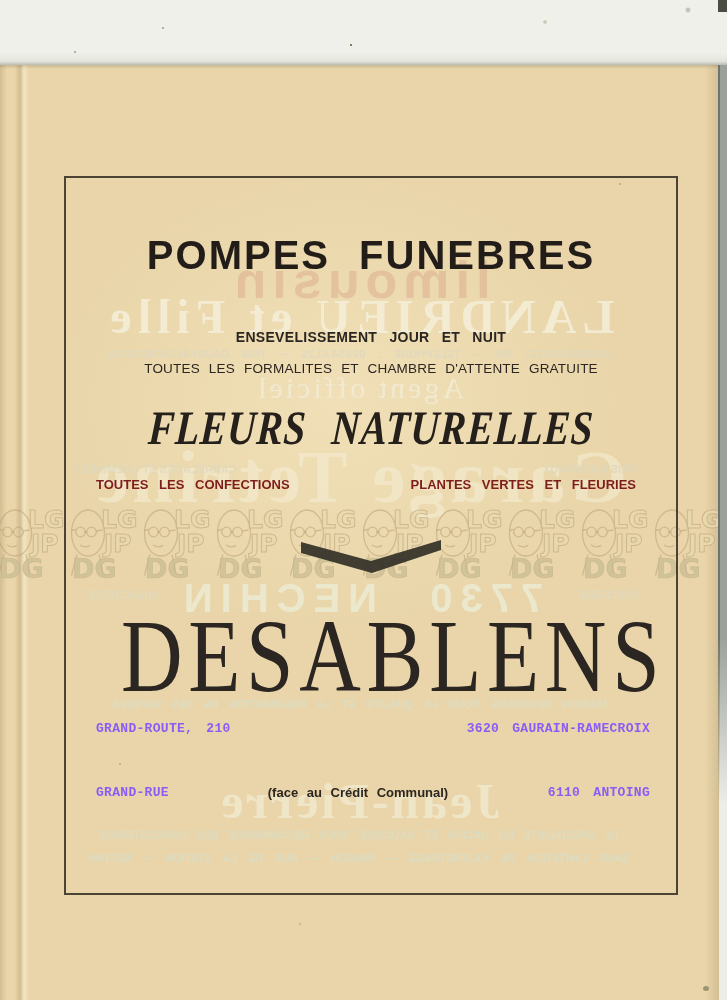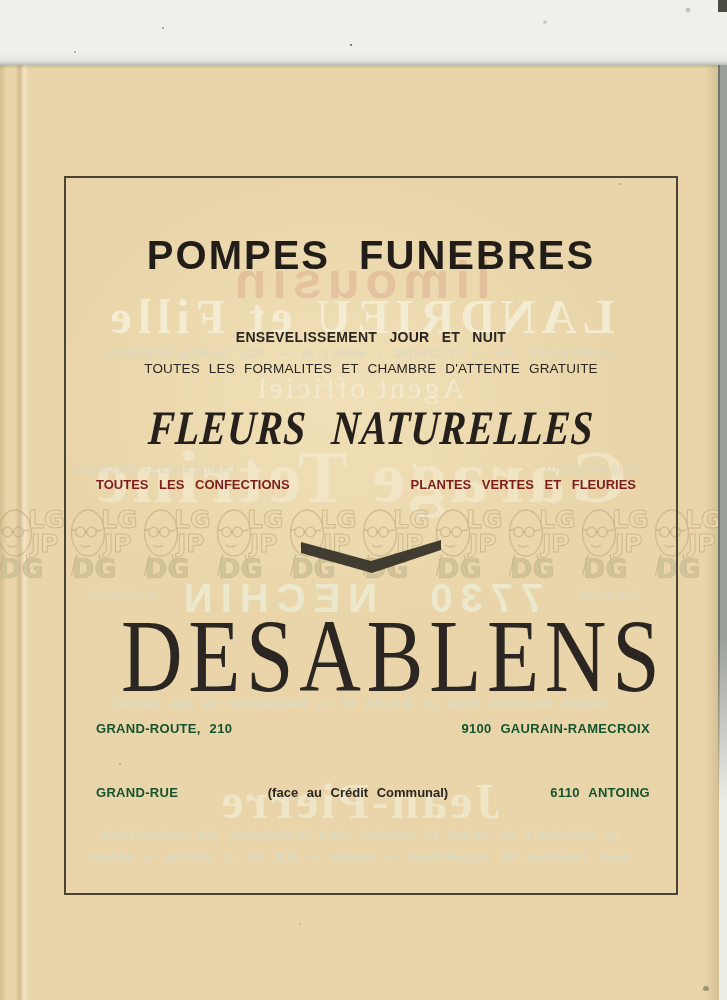--- a/index.html
+++ b/index.html
@@ -84,21 +84,21 @@
     transform:scaleX(.82) skewX(-4deg);
   }
   .ad-notes{top:300px;left:0;width:100%;position:absolute;display:flex;justify-content:space-between;
     padding:0 40px 0 30px;box-sizing:border-box;font-size:13px;font-weight:bold;word-spacing:7px;color:#7f1d1d;line-height:1;}
   .ad-arrow{top:362px;}
   .ad-brand{
     top:426px;font-family:"Liberation Serif",serif;font-size:104px;font-weight:normal;
     letter-spacing:7px;color:#2b2622;transform:scaleX(.82);
   }
   .ad-addr-row{left:0;width:100%;position:absolute;display:flex;justify-content:space-between;
-    padding:0 26px 0 30px;box-sizing:border-box;font-size:13px;font-weight:bold;letter-spacing:.3px;word-spacing:5px;color:#14532d;line-height:1;}
+    padding:0 26px 0 30px;box-sizing:border-box;font-size:13px;font-weight:bold;letter-spacing:.3px;word-spacing:5px;color:#8b5cf6;line-height:1;font-family:Liberation Mono, monospace;}
   .row1{top:544px;} .row2{top:608px;}
   .ad-face{top:608px;text-align:right;padding-right:26px;box-sizing:border-box;font-size:13px;font-weight:bold;word-spacing:5px;color:#2b2621;}
   .ad-tel{top:640px;font-size:15px;font-weight:bold;word-spacing:7px;letter-spacing:.2px;color:#2b2621;}
   .speck-br{position:absolute;left:703px;top:986px;width:6px;height:5px;background:rgba(80,90,60,.5);border-radius:50%;z-index:5;}
 </style>
 </head>
 <body>
 
 <div class="page"></div>
 <div class="scan-top"></div>
@@ -290,21 +290,21 @@
   <div class="abs ad-arrow">
     <svg width="140" height="34" viewBox="0 0 140 34" aria-hidden="true">
       <polygon points="0,2 70,21 140,0 140,10 71,33 0,13" fill="#343028" fill-opacity="0.93"></polygon>
     </svg>
   </div>
 
   <div class="abs ad-brand">DESABLENS</div>
 
   <div class="ad-addr-row row1">
     <span>GRAND-ROUTE, 210</span>
-    <span>9100 GAURAIN-RAMECROIX</span>
+    <span>3620 GAURAIN-RAMECROIX</span>
   </div>
   <div class="ad-addr-row row2">
     <span>GRAND-RUE</span>
     <span>6110 ANTOING</span>
   </div>
   <div class="abs ad-face">(face au Crédit Communal)</div>
 
 </div>
 
 </body></html>

